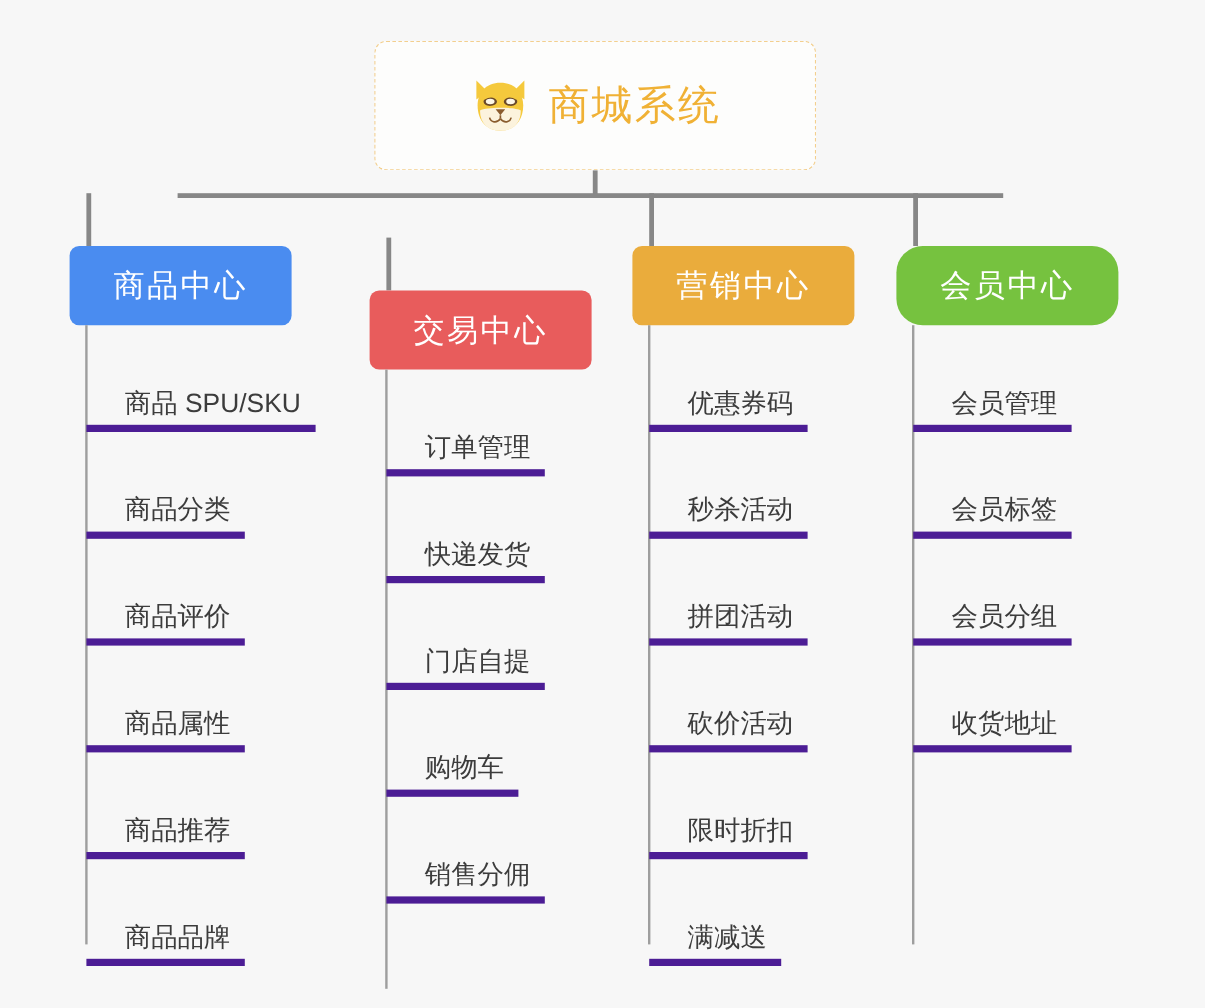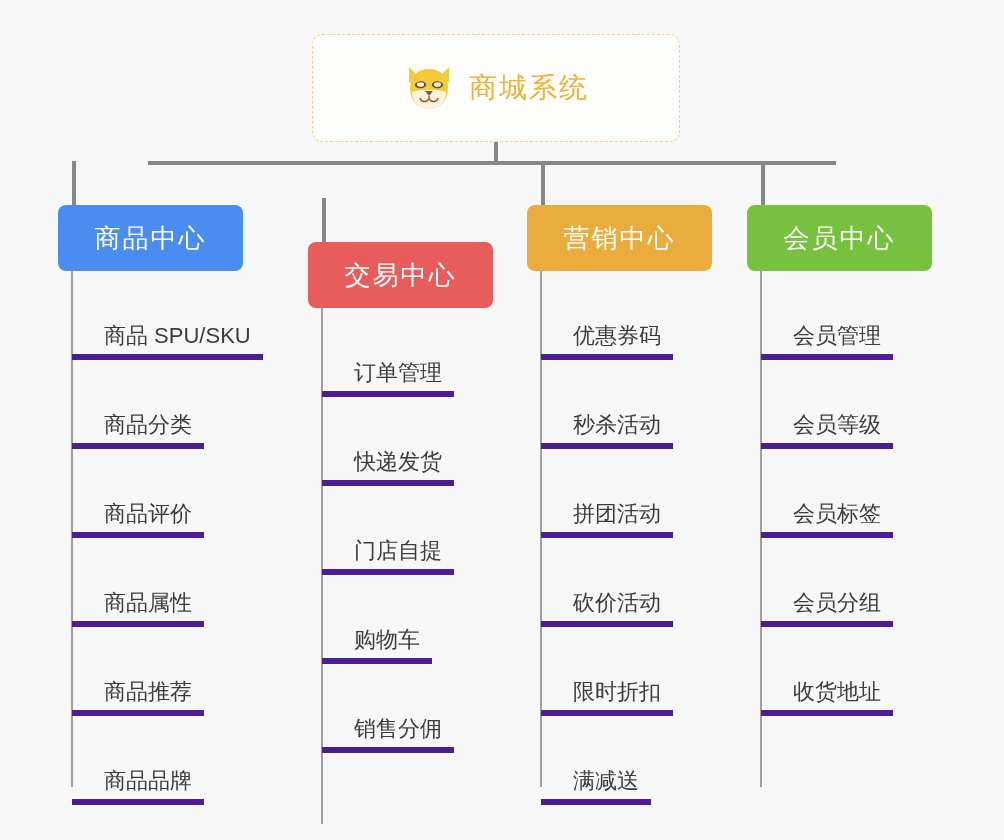--- a/index.html
+++ b/index.html
@@ -30,21 +30,21 @@
     box-sizing: border-box;
     background: #fdfdfc;
     border: 1.5px dashed #f3cf8e;
     border-radius: 10px;
     display: flex;
     align-items: center;
     justify-content: center;
     gap: 14px;
   }
   .root-title {
-    font-size: 28px;
+    font-size: 34px;
     color: #f0b135;
     letter-spacing: 2px;
     line-height: 1;
     white-space: nowrap;
   }
   .mascot {
     width: 52px;
     height: 50px;
     flex: 0 0 auto;
     display: block;
@@ -244,32 +244,29 @@
           <span class="leaf-inner"><span class="leaf-label">限时折扣</span></span>
         </li>
       <li class="leaf-item">
           <span class="leaf-inner"><span class="leaf-label">满减送</span></span>
         </li>
     </ul>
   </div>
 
   <div class="column col-3">
     <div class="branch-drop"></div>
-    <div class="cat-header" style="background: rgb(118, 194, 63);">
+    <div class="cat-header" style="background: rgb(118, 194, 63); border-radius: 22px;">
       <span>会员中心</span>
     </div>
     <div class="spine" style="height: 516px;"></div>
     <ul class="leaf-list">
       <li class="leaf-item">
           <span class="leaf-inner"><span class="leaf-label">会员管理</span></span>
         </li>
       <li class="leaf-item">
-          <span class="leaf-inner"><span class="leaf-label">会员等级</span></span>
-        </li>
-      <li class="leaf-item">
           <span class="leaf-inner"><span class="leaf-label">会员标签</span></span>
         </li>
       <li class="leaf-item">
           <span class="leaf-inner"><span class="leaf-label">会员分组</span></span>
         </li>
       <li class="leaf-item">
           <span class="leaf-inner"><span class="leaf-label">收货地址</span></span>
         </li>
     </ul>
   </div>

